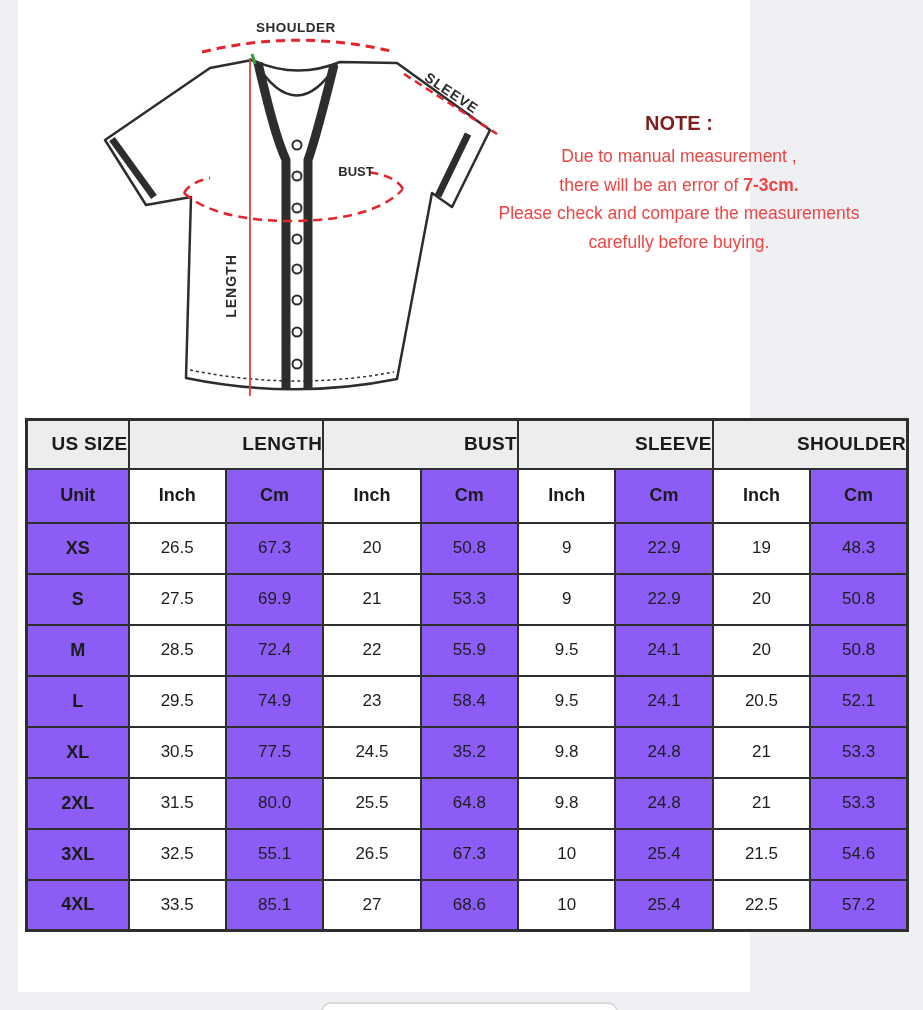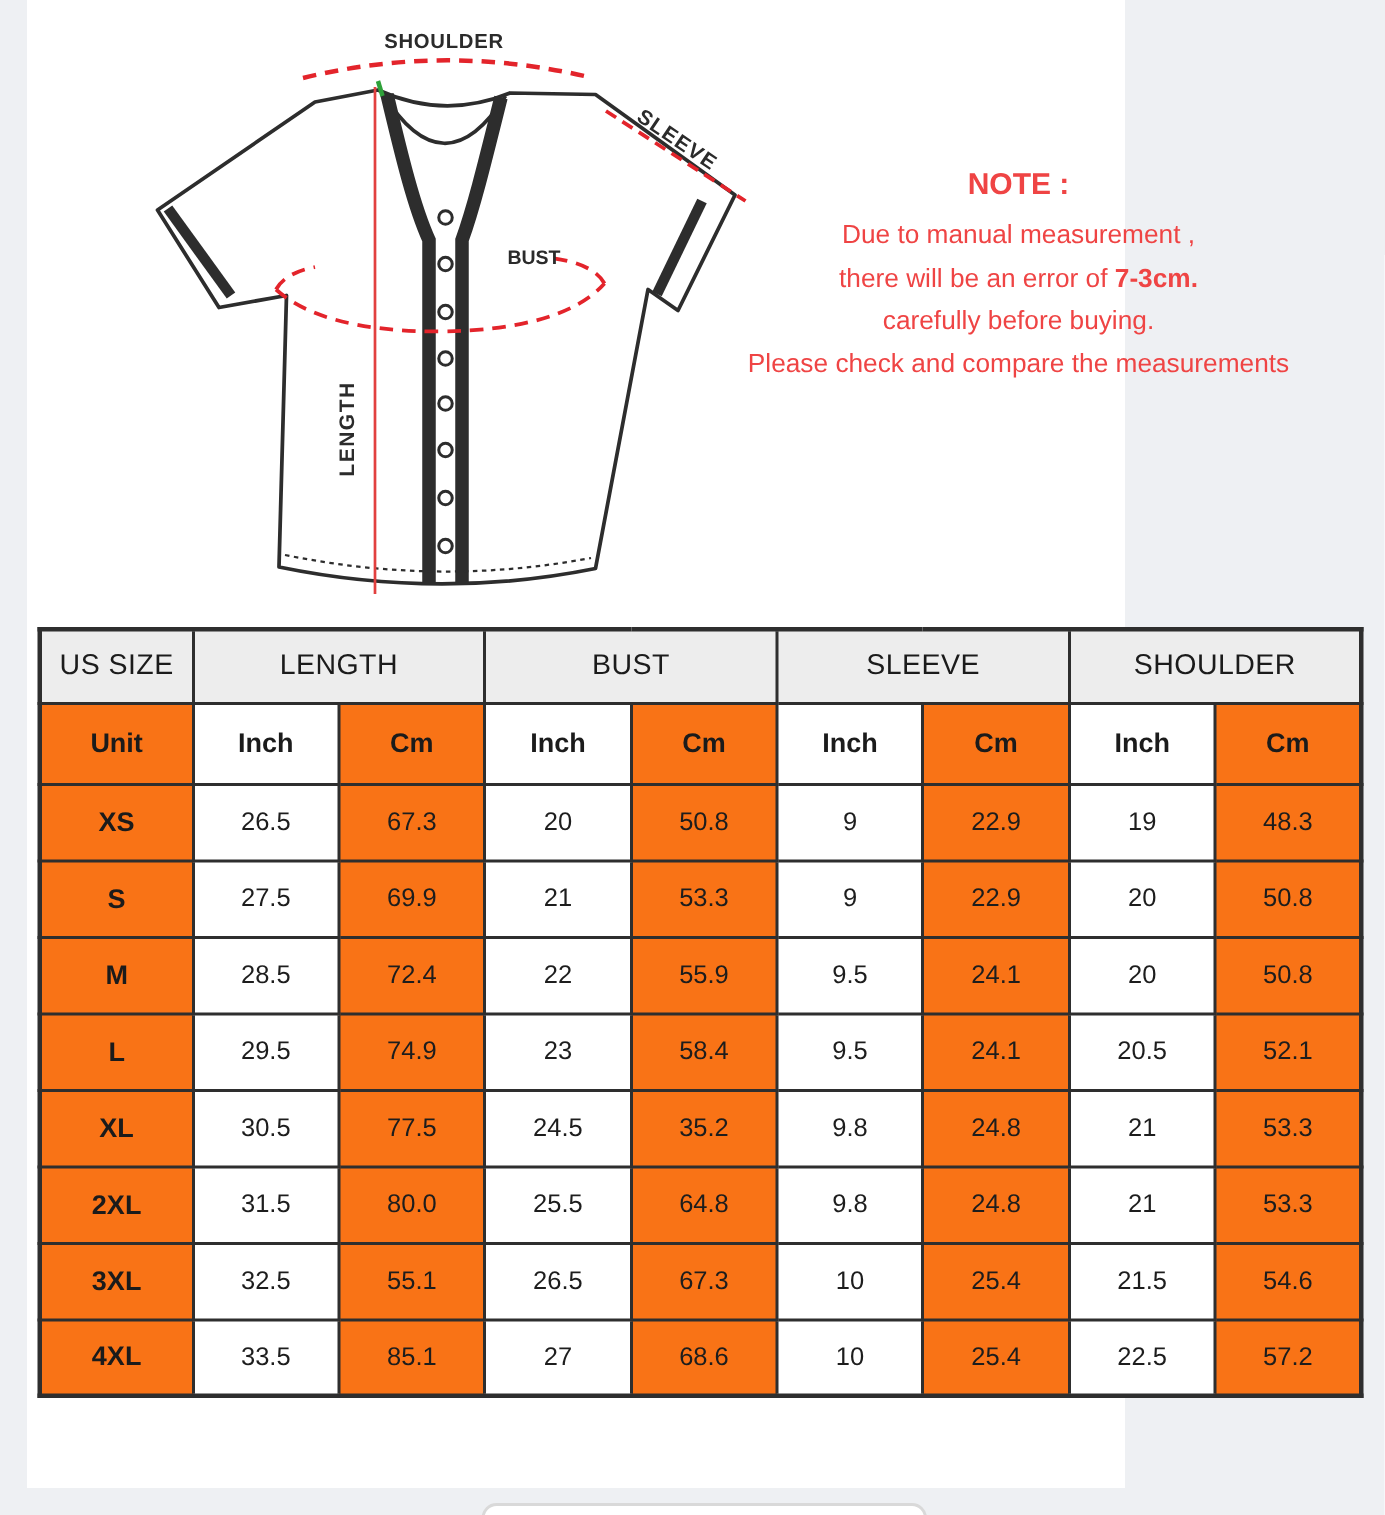--- a/index.html
+++ b/index.html
@@ -17,38 +17,38 @@
   
   .jersey-svg { position:absolute; left:36px; top:8px; }
   .jersey-svg text { font-family:"Liberation Sans", sans-serif; font-weight:bold; fill:#2b2b2b; }
 
   
   .note {
     position:absolute; left:430px; top:112px; width:462px;
     text-align:center;
   }
   .note-title {
-    color:#ef4444; font-weight:bold; font-size:20px; margin-bottom:7px;
+    color:#7f1d1d; font-weight:bold; font-size:20px; margin-bottom:7px;
   }
   .note-line { font-size:17.5px; line-height:28.5px; color:#ef4444; }
   .note-line b { font-weight:bold; }
 
   
   table.size-table {
     position:absolute; left:7px; top:418px;
     width:884px; border-collapse:collapse; table-layout:fixed;
     border:3px solid #2e2e2e;
   }
   table.size-table th, table.size-table td {
     border:2px solid #2e2e2e; text-align:center; vertical-align:middle;
     padding:0; background:#ffffff;
   }
-  table.size-table .shade { background:#f97316; }
+  table.size-table .shade { background:#8b5cf6; }
   tr.group-row { height:49px; }
-  tr.group-row th { font-size:19px; font-weight:normal; background:#ededed; letter-spacing:.3px; }
+  tr.group-row th { font-size:19px; font-weight:bold; background:#ededed; letter-spacing:.3px;text-align:right; }
   tr.unit-row { height:54px; }
   tr.unit-row th { font-size:18px; font-weight:bold; }
   tr.data-row { height:51px; }
   tr.data-row th { font-size:18px; font-weight:bold; }
   tr.data-row td { font-size:17px; font-weight:normal; color:#1d1d1d; }
 
   
   .bottom-peek {
     position:absolute; left:321px; top:1002px; width:293px; height:28px;
     background:#ffffff; border:2px solid #d9d9d9; border-radius:10px;
@@ -95,22 +95,22 @@
     <text x="296" y="32" text-anchor="middle" font-size="13.5" letter-spacing="0.5">SHOULDER</text>
     <text x="449" y="97" text-anchor="middle" font-size="14" letter-spacing="1" transform="rotate(34 449 97)">SLEEVE</text>
     <text x="356" y="176" text-anchor="middle" font-size="13">BUST</text>
     <text x="236" y="286" text-anchor="middle" font-size="14" letter-spacing="1" transform="rotate(-90 236 286)">LENGTH</text>
   </svg>
 
   <div class="note">
     <div class="note-title">NOTE :</div>
     <div class="note-line">Due to manual measurement ,</div>
     <div class="note-line"><span>there will be an error of </span><b>7-3cm.</b></div>
+    <div class="note-line">Please check and compare the measurements</div>
     <div class="note-line">carefully before buying.</div>
-    <div class="note-line">Please check and compare the measurements</div>
   </div>
 
   <table class="size-table">
     <colgroup>
         <col style="width: 102px;">
         <col>
         <col>
         <col>
         <col>
         <col>

